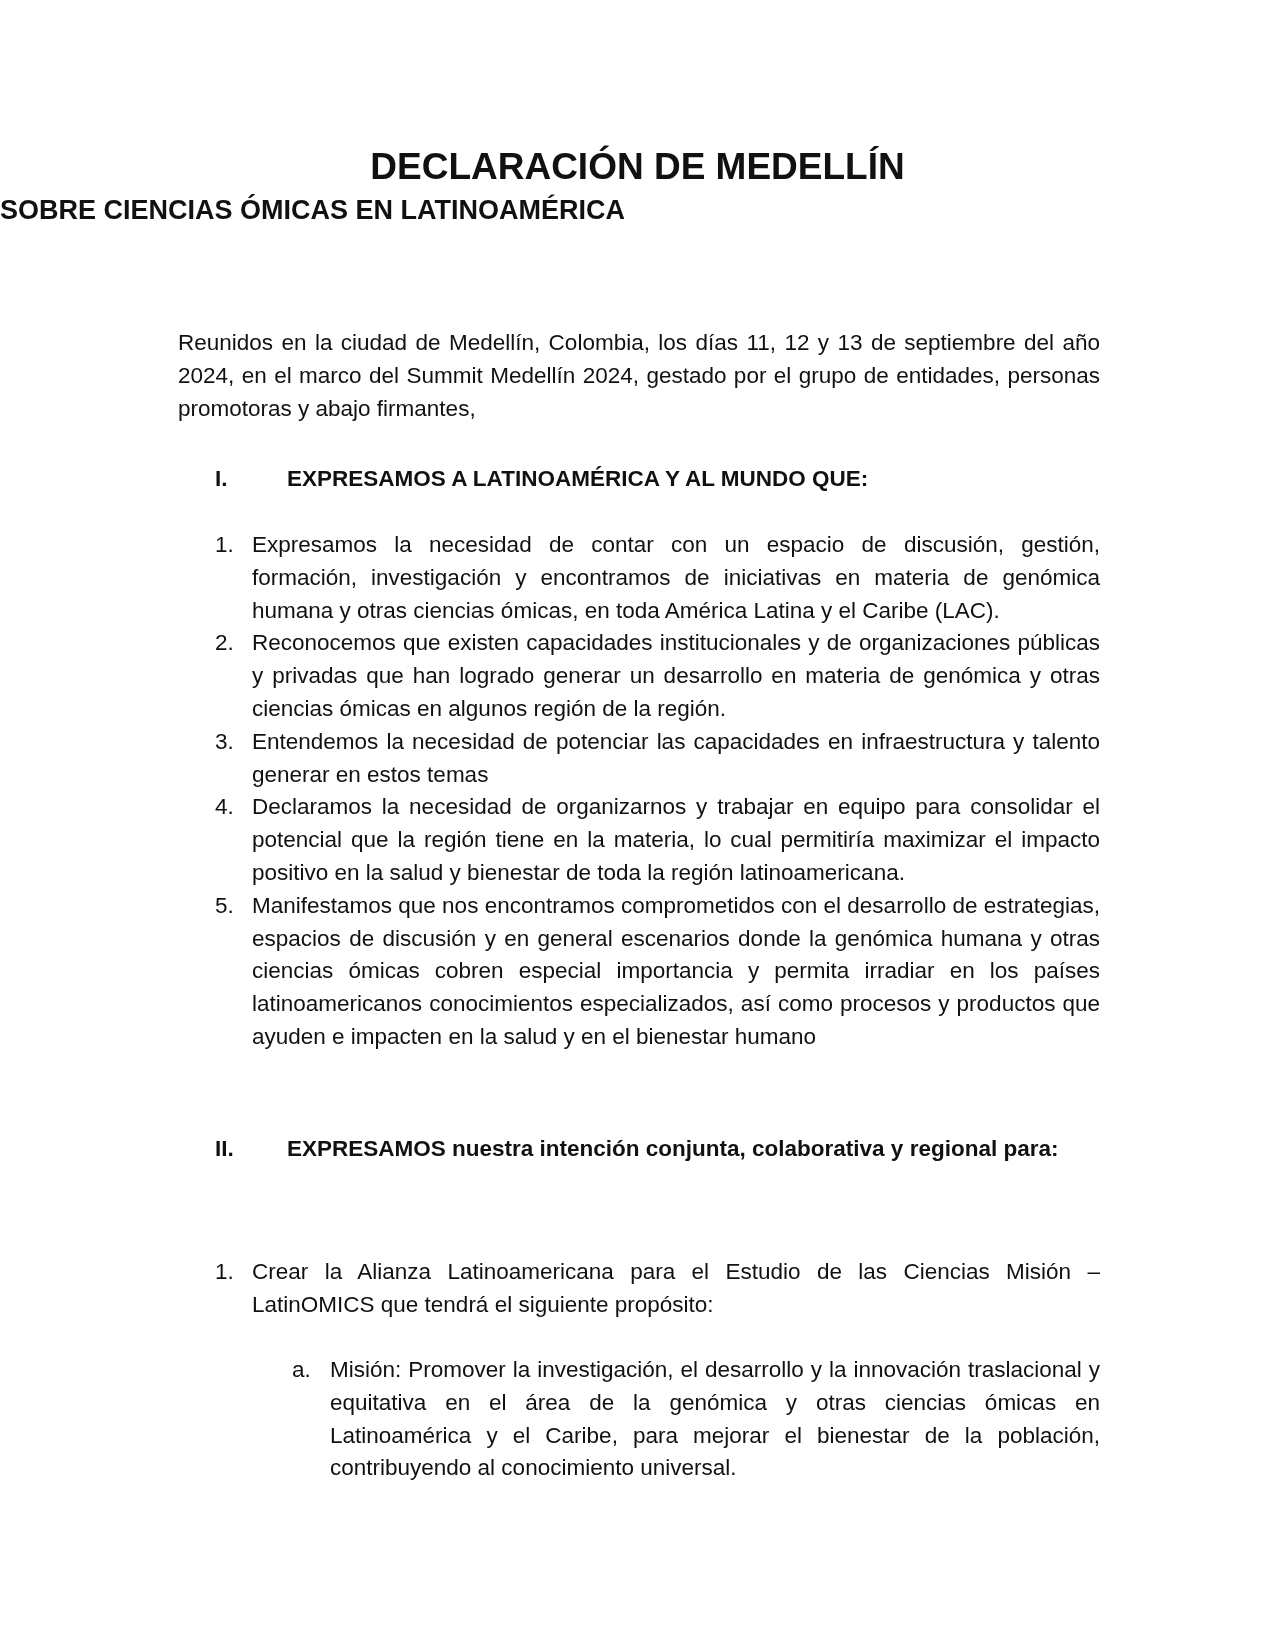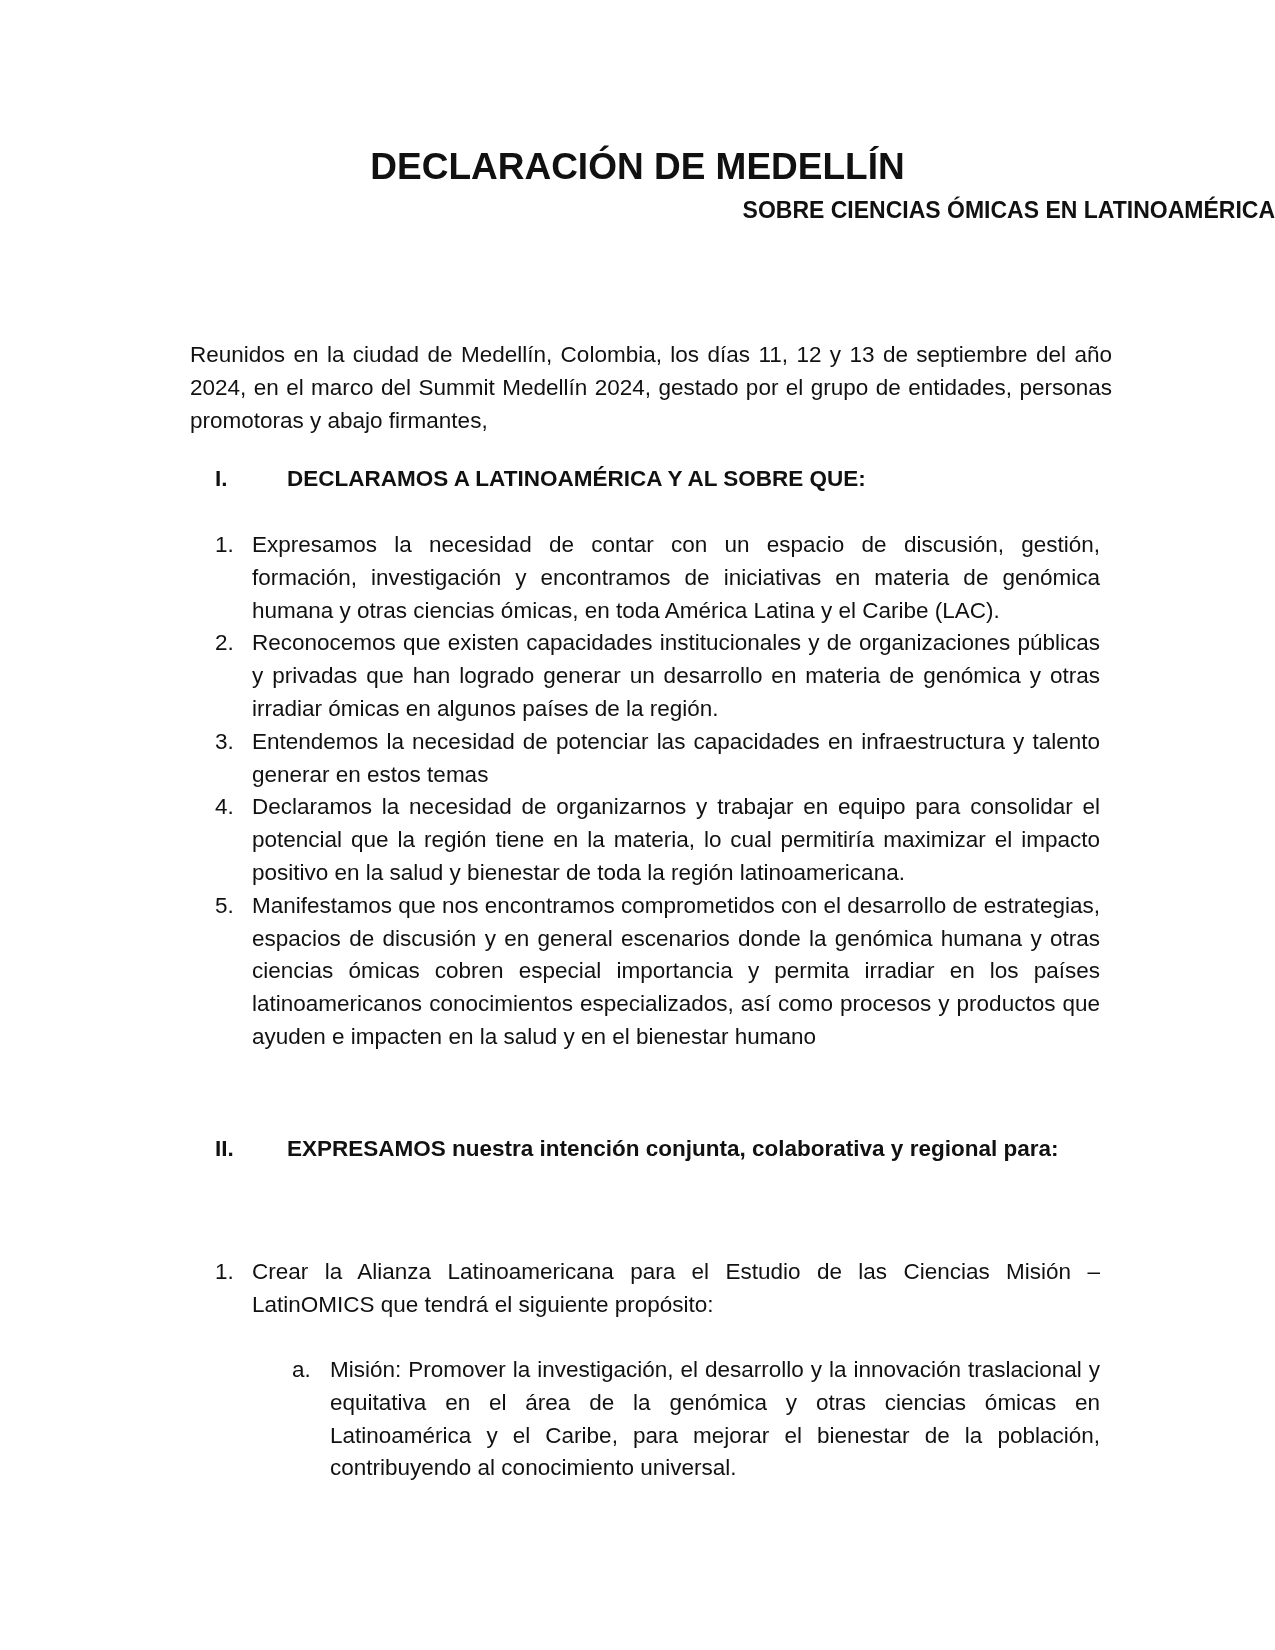--- a/index.html
+++ b/index.html
@@ -31,34 +31,34 @@
       font-weight: bold;
       font-size: 37px;
       line-height: 44px;
       letter-spacing: 0px;
     }
     .subtitle {
       position: absolute;
       top: 196px;
       left: 0;
       width: 1275px;
-      text-align: right;
+      text-align: left;
       font-weight: bold;
-      font-size: 23px;
+      font-size: 27px;
       line-height: 28px;
     }
     .intro {
       position: absolute;
       top: 326px;
       left: 178px;
       width: 922px;
       font-size: 22.5px;
       line-height: 33px;
       text-align: justify;
-      margin: 12px;
+      margin: 0;
     }
     .section-heading {
       position: absolute;
       left: 215px;
       width: 885px;
       font-weight: bold;
       font-size: 22.5px;
       line-height: 33px;
       display: flex;
     }
@@ -109,31 +109,31 @@
 
 <div class="page">
 
   <div class="title">DECLARACIÓN DE MEDELLÍN</div>
   <div class="subtitle">SOBRE CIENCIAS ÓMICAS EN LATINOAMÉRICA</div>
 
   <p class="intro">Reunidos en la ciudad de Medellín, Colombia, los días 11, 12 y 13 de septiembre del año 2024, en el marco del Summit Medellín 2024, gestado por el grupo de entidades, personas promotoras y abajo firmantes,</p>
 
   <div class="section-heading" style="top:462px;">
     <span class="roman">I.</span>
-    <span class="heading-text">DECLARAMOS A LATINOAMÉRICA Y AL SOBRE QUE:</span>
+    <span class="heading-text">EXPRESAMOS A LATINOAMÉRICA Y AL MUNDO QUE:</span>
   </div>
 
   <ol class="list" style="top:529px;">
     <li class="list-item">
       <span class="num">1.</span>
       <span class="item-text">Expresamos la necesidad de contar con un espacio de discusión, gestión, formación, investigación y encontramos de iniciativas en materia de genómica humana y otras ciencias ómicas, en toda América Latina y el Caribe (LAC).</span>
     </li>
     <li class="list-item">
       <span class="num">2.</span>
-      <span class="item-text">Reconocemos que existen capacidades institucionales y de organizaciones públicas y privadas que han logrado generar un desarrollo en materia de genómica y otras irradiar ómicas en algunos países de la región.</span>
+      <span class="item-text">Reconocemos que existen capacidades institucionales y de organizaciones públicas y privadas que han logrado generar un desarrollo en materia de genómica y otras ciencias ómicas en algunos región de la región.</span>
     </li>
     <li class="list-item">
       <span class="num">3.</span>
       <span class="item-text">Entendemos la necesidad de potenciar las capacidades en infraestructura y talento generar en estos temas</span>
     </li>
     <li class="list-item">
       <span class="num">4.</span>
       <span class="item-text">Declaramos la necesidad de organizarnos y trabajar en equipo para consolidar el potencial que la región tiene en la materia, lo cual permitiría maximizar el impacto positivo en la salud y bienestar de toda la región latinoamericana.</span>
     </li>
     <li class="list-item">

